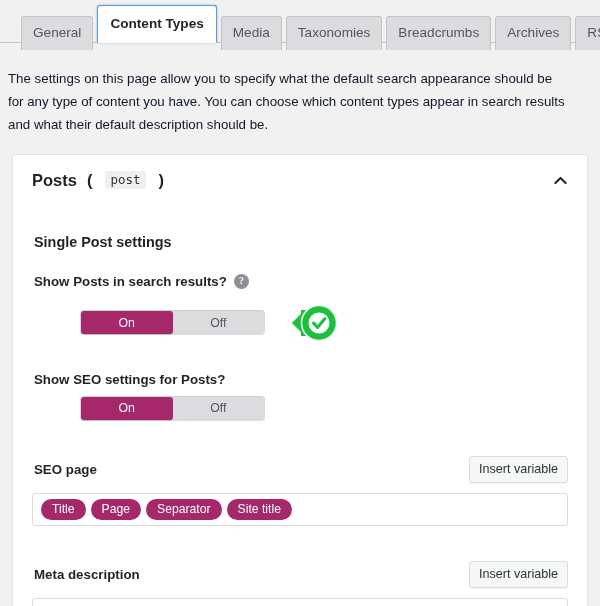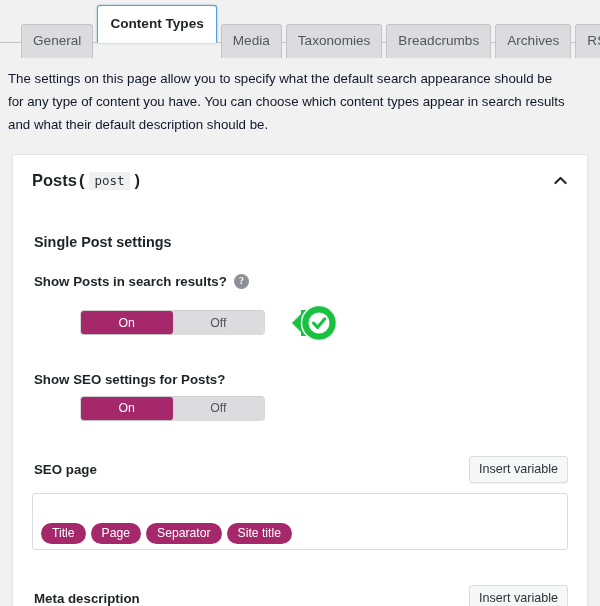--- a/index.html
+++ b/index.html
@@ -34,21 +34,21 @@
     padding: 9px 11px 10px 11px;
     margin-right: 4px;
     background: #dcdcde;
     border: 1px solid #c3c4c7;
     border-bottom: none;
     color: #50575e;
     border-radius: 3px 3px 0 0;
     white-space: nowrap;
     cursor: pointer;
     position: relative;
-    top: 16px;
+    top: 8px;
   }
   .tab.active {
     background: #fff;
     color: #1d2327;
     font-weight: bold;
     border: 1px solid #5b9dd9;
     border-bottom: 1px solid #fff;
     box-shadow: 0 0 2px rgba(30,140,190,.6);
     padding: 11px 12px 11px 12px;
     top: 1px;
@@ -78,22 +78,22 @@
     align-items: center;
     justify-content: space-between;
     padding: 16px 18px 14px 19px;
     cursor: pointer;
   }
   .card-title {
     font-size: 16.5px;
     font-weight: bold;
     color: #1d2327;
     display: flex;
-    align-items: flex-end;
-    gap: 0;
+    align-items: center;
+    gap: 8px;
   }
   .card-title .paren { margin: 0 2px; }
   .code-chip {
     font-family: "DejaVu Sans Mono", monospace;
     font-size: 12.5px;
     font-weight: normal;
     background: #f0f0f1;
     color: #2c3338;
     padding: 1px 5px 2px 5px;
     border-radius: 2px;
@@ -226,21 +226,20 @@
   }
   .pill {
     background: #a4286a;
     color: #fff;
     font-size: 12.2px;
     border-radius: 999px;
     padding: 4px 11px 5px 11px;
     line-height: 1;
     white-space: nowrap;
     cursor: pointer;
-    margin-top: 24px;
   }
   .textarea-input {
     margin-top: 9px;
     border: 1px solid #dcdcde;
     border-radius: 3px;
     background: #fff;
     height: 73px;
     box-sizing: border-box;
     cursor: text;
   }

